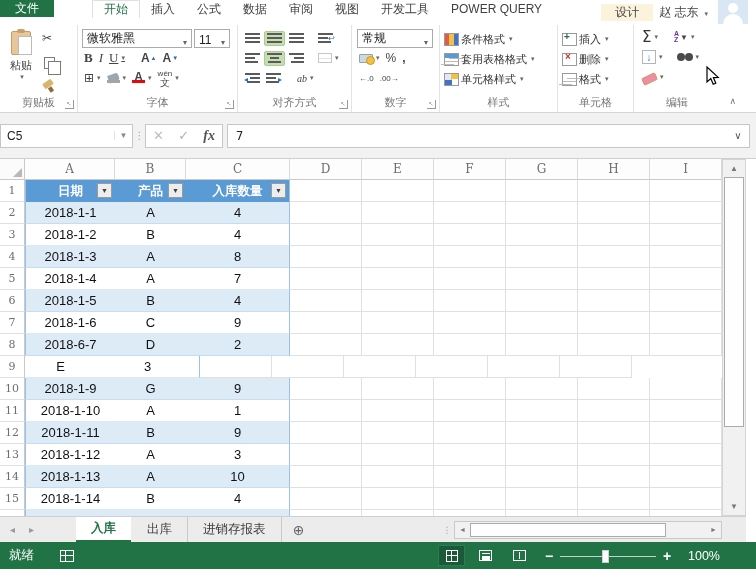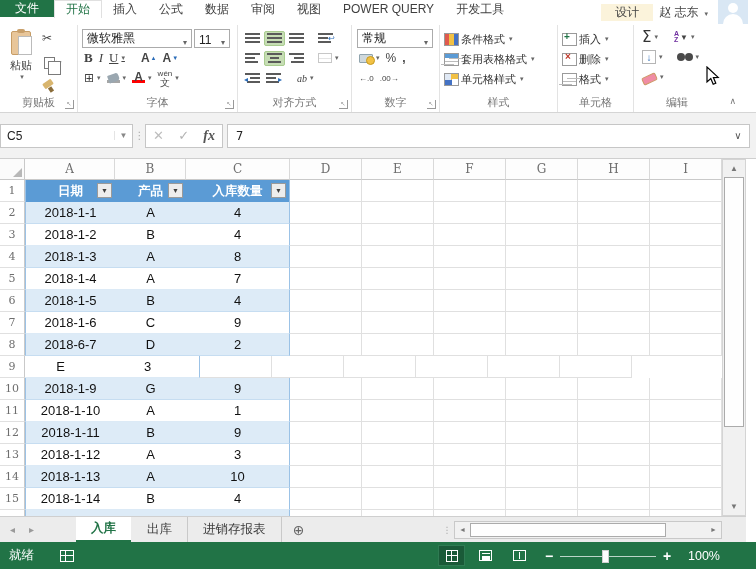--- a/index.html
+++ b/index.html
@@ -7,21 +7,21 @@
   width: 756px; height: 569px; overflow: hidden; background: #fff;
   font-family: "Liberation Sans", "DejaVu Sans", sans-serif;
   -webkit-font-smoothing: antialiased; position: relative;
 }
 .app { width: 756px; height: 569px; display: flex; flex-direction: column; position: relative; }
 
 
 .tabbar { height: 25px; display: flex; align-items: flex-start; background: #fff; font-size: 12px; flex: none; }
 .file-tab { background: #217346; color: #fff; padding: 0 15px; display: flex; align-items: center; }
 .rtab { padding: 0 11px; display: flex; align-items: center; color: #3f3f3f; white-space: nowrap; }
-.rtab.active { color: #217346; background: #fff; border: 1px solid #e0e0e0; border-bottom: none; }
+.rtab.active { color: #217346; background: #fff; border: 1px solid #e0e0e0; border-bottom: none; margin-left: 38px; }
 .ctx-tab { background: #FBF3DB; color: #444; padding: 0 14px; margin-left: 24px; display: flex; align-items: center; }
 .tab-right { margin-left: auto; display: flex; align-items: center; padding-right: 8px; }
 .user-name { color: #444; padding: 0 6px; display: flex; align-items: center; gap: 4px; }
 .avatar { width: 30px; height: 24px; background: #D9E7F4; position: relative; overflow: hidden; margin-left: 4px; }
 .avatar .head { position: absolute; left: 10px; top: 3px; width: 10px; height: 10px; border-radius: 50%; background: #fff; }
 .avatar .body { position: absolute; left: 5px; top: 14px; width: 20px; height: 12px; border-radius: 10px 10px 0 0; background: #fff; }
 
 
 .ribbon { height: 88px; background: #fff; border-bottom: 1px solid #d5d5d5; display: flex; position: relative; font-size: 11px; color: #444; flex: none; }
 .rgroup { display: flex; flex-direction: column; border-right: 1px solid #e3e3e3; position: relative; flex: none; }
@@ -162,22 +162,22 @@
 
   <div class="tabbar">
     <div class="file-tab">文件</div>
     <div id="main-tabs" style="display:flex">
         <div class="rtab active">开始</div>
         <div class="rtab">插入</div>
         <div class="rtab">公式</div>
         <div class="rtab">数据</div>
         <div class="rtab">审阅</div>
         <div class="rtab">视图</div>
+        <div class="rtab">开发工具</div>
         <div class="rtab">POWER QUERY</div>
-        <div class="rtab">开发工具</div>
       </div>
     <div class="tab-right">
       <div class="ctx-tab">设计</div>
       <div class="user-name">
         <span>赵 志东</span>
         <span class="dd"></span>
       </div>
       <div class="avatar">
         <span class="head"></span>
         <span class="body"></span>

